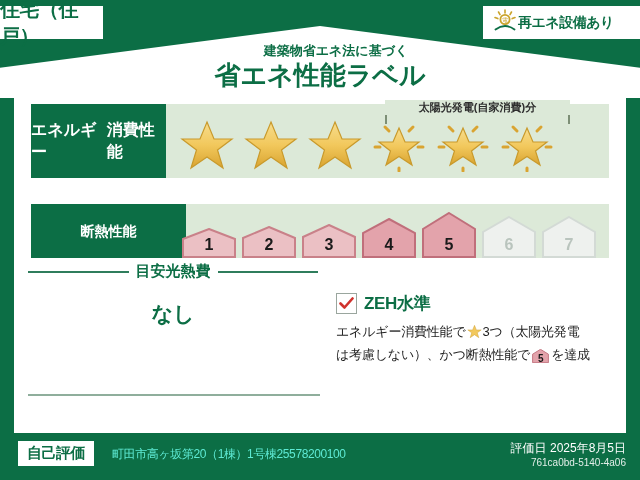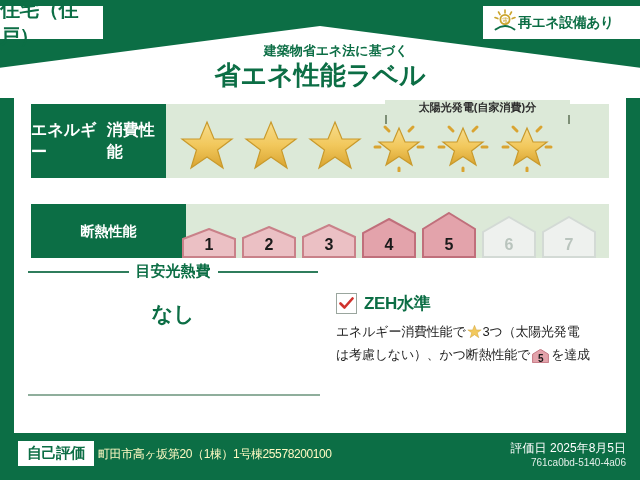--- a/index.html
+++ b/index.html
@@ -104,21 +104,21 @@
   }
 
   
   .foot-rule{position:absolute;left:14px;top:431px;width:612px;height:2px;background:#ffffff;}
   .selfeval{
     position:absolute;left:18px;top:441px;width:76px;height:25px;background:#ffffff;
     display:flex;align-items:center;justify-content:center;
     color:#0c6e45;font-weight:bold;font-size:15px;letter-spacing:-0.5px;
   }
   .address{
-    position:absolute;left:98px;top:446px;color:#fef9c3;font-size:12px;letter-spacing:-0.4px;
+    position:absolute;left:112px;top:446px;color:#5eead4;font-size:12px;letter-spacing:-0.4px;
   }
   .evaldate{
     position:absolute;right:14px;top:440px;color:#ffffff;font-size:12px;
     text-align:right;white-space:nowrap;
   }
   .evalid{
     position:absolute;right:14px;top:457px;color:#e2eee8;font-size:10px;
     text-align:right;white-space:nowrap;
   }
 </style>

